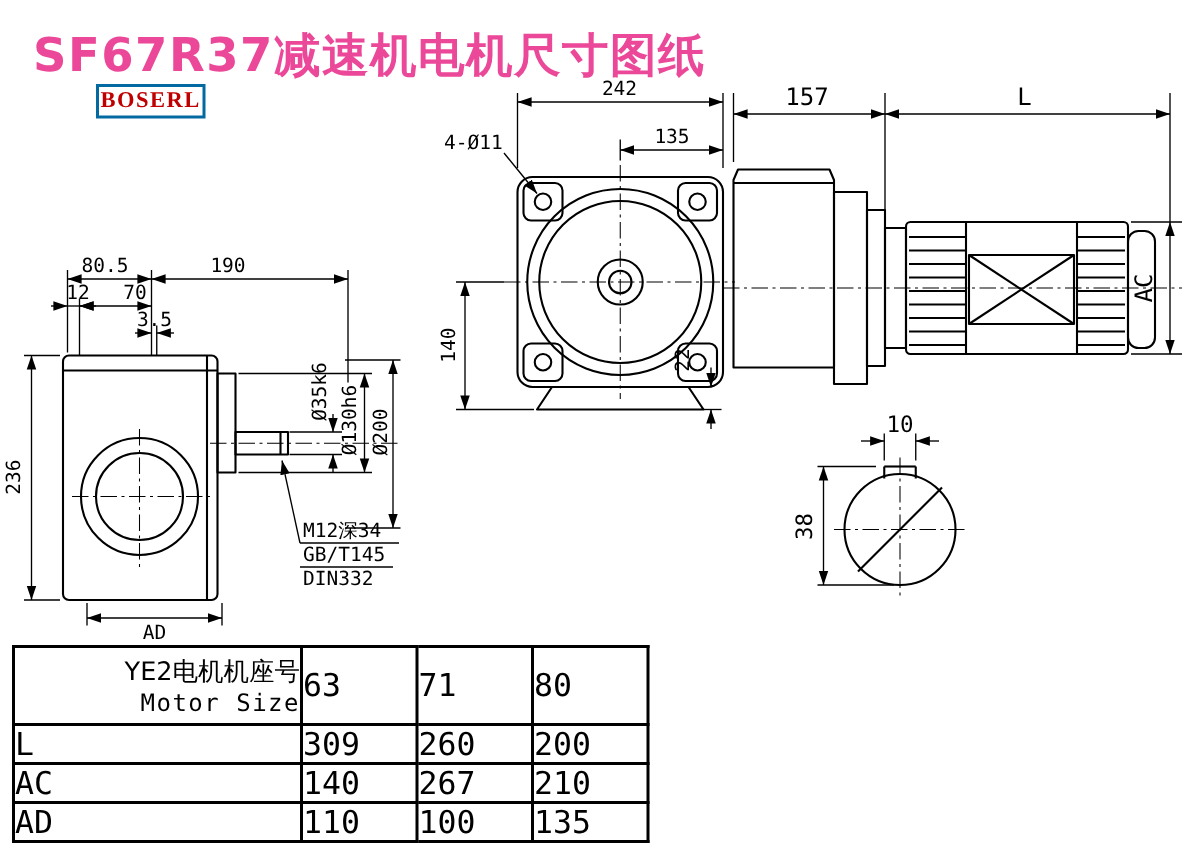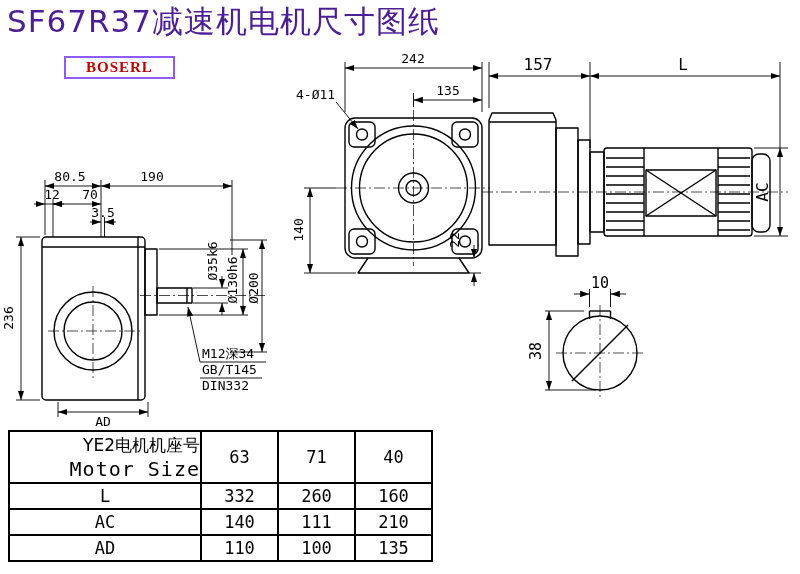--- a/index.html
+++ b/index.html
@@ -1,34 +1,34 @@
 <!DOCTYPE html>
 <html><head>
 <meta charset="utf-8">
 <style>
   *{box-sizing:border-box}
   html,body{margin:0;padding:0;width:800px;height:574px;background:#ffffff;overflow:hidden}
   body{position:relative;font-family:"DejaVu Sans","Liberation Sans",sans-serif}
-  .title{position:absolute;left:6px;top:0;margin:1px;font-size:31px;font-weight:normal;color:#4c1d95;letter-spacing:1px;white-space:nowrap}
-  .logo{position:absolute;left:64px;top:56px;border:2px solid #8b5cf6;background:#fff;padding:1px 20px;font-size:15px;font-weight:bold;color:#c00000;letter-spacing:1px;font-family:"Liberation Serif",serif}
+  .title{position:absolute;left:6px;top:0;margin:16px;font-size:31px;font-weight:bold;color:#ec4899;letter-spacing:1px;white-space:nowrap}
+  .logo{position:absolute;left:64px;top:56px;border:2px solid #0369a1;background:#fff;padding:1px 1px;font-size:15px;font-weight:bold;color:#c00000;letter-spacing:1px;font-family:"Liberation Serif",serif}
   svg.sheet{position:absolute;left:0;top:0}
   .part{stroke:#000;stroke-width:1.4;fill:none;stroke-linejoin:round}
   .dim{stroke:#000;stroke-width:0.9;fill:none}
   .cl{stroke:#000;stroke-width:0.7;fill:none;stroke-dasharray:11 3 2 3}
   text{fill:#000;stroke:none;font-family:"DejaVu Sans Mono","Liberation Mono",monospace}
   .lbl{font-size:13px;text-anchor:middle}
   .lbl-md{font-size:15px;text-anchor:middle}
   .lbl-lg{font-size:16px;text-anchor:middle}
   .note{font-size:13px;text-anchor:start}
   .size-table{position:absolute;left:8px;top:430px;border-collapse:collapse;table-layout:fixed;background:#fff}
-  .size-table td{border:2px solid #000;text-align:center;vertical-align:middle;font-size:17px;color:#000;padding:0;font-family:"DejaVu Sans Mono","Liberation Mono",monospace}
+  .size-table td{border:2px solid #000;text-align:left;vertical-align:middle;font-size:21px;color:#000;padding:0;font-family:"DejaVu Sans Mono","Liberation Mono",monospace}
   .size-table tr{height:26px}
   .size-table tr.hdr{height:52px}
   .size-table td.hd{text-align:right;padding-left:10px;font-family:"DejaVu Sans","Liberation Sans",sans-serif;font-size:17px}
-  .size-table td.hd .en{font-family:"DejaVu Sans Mono","Liberation Mono",monospace;font-size:20px;letter-spacing:1px}
+  .size-table td.hd .en{font-family:"DejaVu Sans Mono","Liberation Mono",monospace;font-size:16px;letter-spacing:1px}
 </style>
 </head>
 <body>
 
 <h1 class="title">SF67R37减速机电机尺寸图纸</h1>
 <div class="logo">
   <span>BOSERL</span>
 </div>
 
 <svg class="sheet" width="800" height="430" viewBox="0 0 800 430">
@@ -214,32 +214,32 @@
       <col style="width:77px">
   </colgroup>
   <tbody>
     <tr class="hdr">
       <td class="hd">
         <div>YE2电机机座号</div>
         <div class="en">Motor Size</div>
       </td>
       <td>63</td>
       <td>71</td>
-      <td>40</td>
+      <td>80</td>
     </tr>
     <tr>
       <td>L</td>
-      <td>332</td>
+      <td>309</td>
       <td>260</td>
-      <td>160</td>
+      <td>200</td>
     </tr>
     <tr>
       <td>AC</td>
       <td>140</td>
-      <td>111</td>
+      <td>267</td>
       <td>210</td>
     </tr>
     <tr>
       <td>AD</td>
       <td>110</td>
       <td>100</td>
       <td>135</td>
     </tr>
   </tbody>
 </table>

